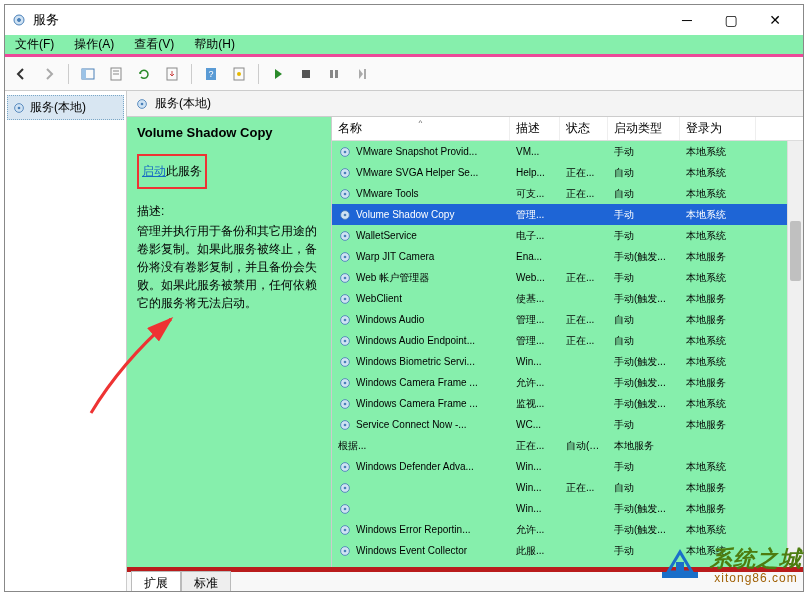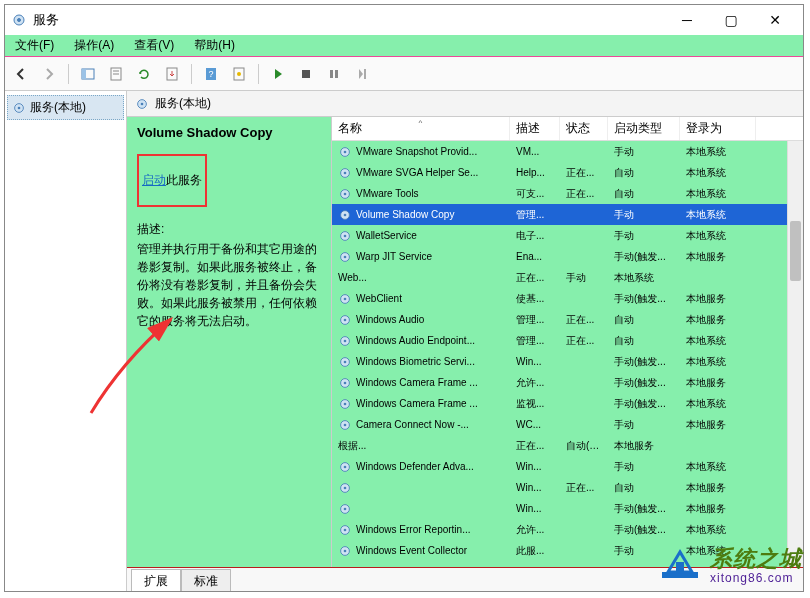--- a/index.html
+++ b/index.html
@@ -41,21 +41,21 @@
       width: 44px; height: 28px;
       display: flex; align-items: center; justify-content: center;
       font-size: 14px;
     }
     .menubar {
       height: 22px;
       display: flex;
       align-items: center;
       padding: 0 6px;
       gap: 12px;
-      border-bottom: 1px solid #ec4899;
+      border-bottom: 3px solid #ec4899;
       font-size: 12px;
     }
     .menubar .mitem { padding: 2px 4px; }
     .toolbar {
       height: 34px;
       display: flex;
       align-items: center;
       padding: 0 4px;
       gap: 4px;
       border-bottom: 1px solid #ccc;
@@ -111,21 +111,21 @@
     .desc-panel {
       width: 205px;
       border-right: 1px solid #ccc;
       padding: 8px 10px;
       font-size: 12px;
     }
     .desc-title { font-weight: bold; font-size: 13px; margin-bottom: 14px; }
     .start-link-wrap {
       display: inline-block;
       border: 2px solid #e33;
-      padding: 16px 3px;
+      padding: 7px 3px;
       margin-bottom: 14px;
     }
     .start-link { color: #1769c4; text-decoration: underline; }
     .start-link-suffix { color: #000; }
     .desc-label { margin-top: 0; }
     .desc-text { margin-top: 2px; line-height: 1.5; }
     .list-panel {
       flex: 1;
       display: flex;
       flex-direction: column;
@@ -184,21 +184,21 @@
       color: #fff;
     }
     .svc-icon {
       width: 14px; height: 14px;
       flex-shrink: 0;
       display: inline-flex;
       align-items: center; justify-content: center;
     }
     .tabs {
       height: 24px;
-      border-top: 1px solid #b91c1c;
+      border-top: 5px solid #b91c1c;
       display: flex;
       align-items: center;
       padding: 0 4px;
       gap: 0px;
       background: #f8f8f8;
     }
     .tab {
       padding: 3px 12px;
       border: 1px solid #bbb;
       border-bottom: none;
@@ -233,22 +233,23 @@
     }
     .watermark .wtext .big {
       font-size: 22px;
       font-weight: bold;
       color: #4d7c0f;
       font-style: italic;
       letter-spacing: 1px;
     }
     .watermark .wtext .small {
       font-size: 12px;
-      color: #4c1d95;
+      color: #a16207;
       letter-spacing: 1px;
+      text-align: center;
     }
     .gear-svg { stroke: #4a80b8; fill: #cfe2f3; }
     .scrollbar {
       position: absolute;
       right: 0; top: 24px; bottom: 0;
       width: 16px;
       background: #f0f0f0;
       border-left: 1px solid #ddd;
     }
     .scrollbar .thumb {
@@ -490,28 +491,37 @@
                 <div class="cell">本地系统</div>
               </div>
               <div class="row">
                 <div class="cell name-cell">
                   <span class="svc-icon">
                     <svg viewBox="0 0 16 16">
                       <circle cx="8" cy="8" r="5" fill="#cfe2f3" stroke="#4a80b8"></circle>
                       <circle cx="8" cy="8" r="1.5" fill="#4a80b8"></circle>
                     </svg>
                   </span>
-                  <span>Warp JIT Service</span>
+                  <span>Warp JIT Camera</span>
                 </div>
                 <div class="cell">Ena...</div>
                 <div class="cell"></div>
                 <div class="cell">手动(触发...</div>
                 <div class="cell">本地服务</div>
               </div>
               <div class="row">
+                <div class="cell name-cell">
+                  <span class="svc-icon">
+                    <svg viewBox="0 0 16 16">
+                      <circle cx="8" cy="8" r="5" fill="#cfe2f3" stroke="#4a80b8"></circle>
+                      <circle cx="8" cy="8" r="1.5" fill="#4a80b8"></circle>
+                    </svg>
+                  </span>
+                  <span>Web 帐户管理器</span>
+                </div>
                 <div class="cell">Web...</div>
                 <div class="cell">正在...</div>
                 <div class="cell">手动</div>
                 <div class="cell">本地系统</div>
               </div>
               <div class="row">
                 <div class="cell name-cell">
                   <span class="svc-icon">
                     <svg viewBox="0 0 16 16">
                       <circle cx="8" cy="8" r="5" fill="#cfe2f3" stroke="#4a80b8"></circle>
@@ -601,21 +611,21 @@
                 <div class="cell">本地系统</div>
               </div>
               <div class="row">
                 <div class="cell name-cell">
                   <span class="svc-icon">
                     <svg viewBox="0 0 16 16">
                       <circle cx="8" cy="8" r="5" fill="#cfe2f3" stroke="#4a80b8"></circle>
                       <circle cx="8" cy="8" r="1.5" fill="#4a80b8"></circle>
                     </svg>
                   </span>
-                  <span>Camera Connect Now -...</span>
+                  <span>Service Connect Now -...</span>
                 </div>
                 <div class="cell">WC...</div>
                 <div class="cell"></div>
                 <div class="cell">手动</div>
                 <div class="cell">本地服务</div>
               </div>
               <div class="row">
                 <div class="cell">根据...</div>
                 <div class="cell">正在...</div>
                 <div class="cell">自动(触发...</div>

